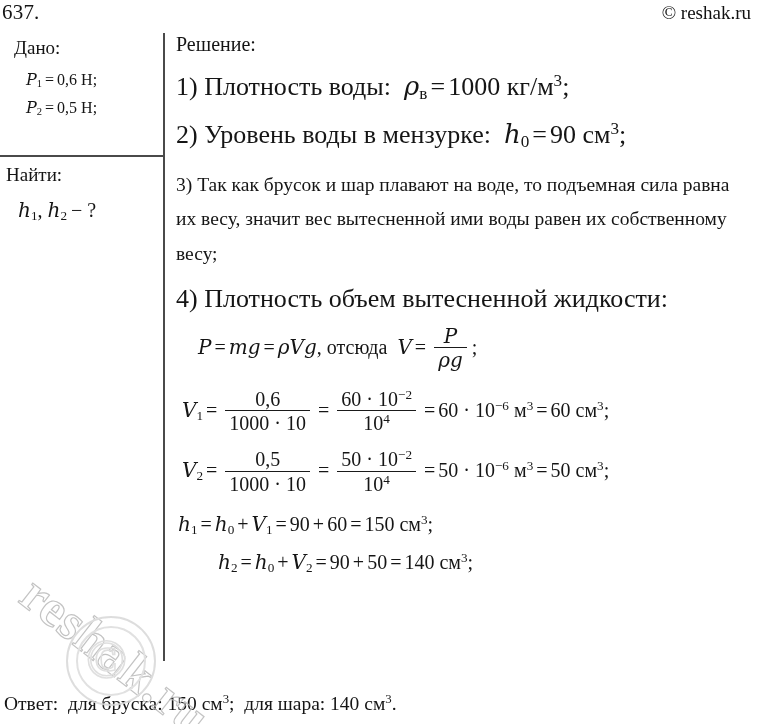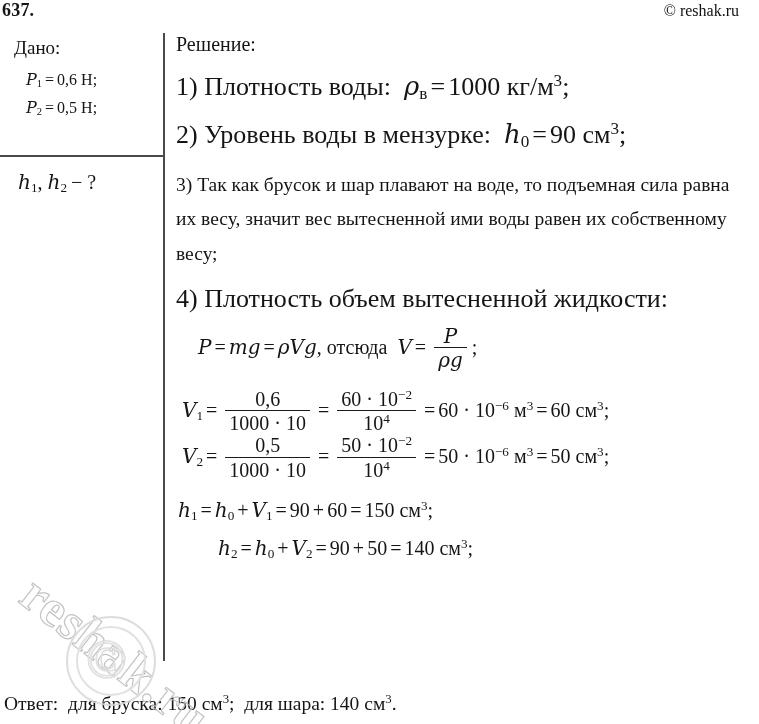--- a/index.html
+++ b/index.html
@@ -14,29 +14,29 @@
     overflow: hidden;
     font-family: "Liberation Serif", "DejaVu Serif", serif;
     color: #151515;
   }
 
   
   #problem-number {
     position: absolute;
     left: 2px;
     top: 0px;
-    font-weight: bold;
-    font-size: 18px;
+    font-weight: normal;
+    font-size: 21px;
     letter-spacing: 0.2px;
   }
   #copyright-mark {
     position: absolute;
-    right: 20px;
+    right: 8px;
     top: 2px;
-    font-size: 16px;
+    font-size: 19px;
     color: #101010;
     white-space: nowrap;
     font-family: Liberation Serif, serif;
   }
 
   
   #vertical-divider {
     position: absolute;
     left: 163px;
     top: 33px;
@@ -224,20 +224,21 @@
   <div class="given-line math">
     <span class="var">P</span><sub>1</sub><span class="op">=</span><span>0,6</span>&nbsp;<span>Н</span><span>;</span>
   </div>
 
   <div class="given-line math">
     <span class="var">P</span><sub>2</sub><span class="op">=</span><span>0,5</span>&nbsp;<span>Н</span><span>;</span>
   </div>
 </div>
 
 <div id="find-column">
+  <div class="col-label">Найти:</div>
   <div class="find-line math">
     <span class="var">h</span><sub>1</sub>,&nbsp;<span class="var">h</span><sub>2</sub><span style="padding-left:4px">− ?</span>
   </div>
 </div>
 
 <div id="solution-column">
 
   <div class="sol-head">Решение:</div>
 
   <div class="sol-line gap-s">
@@ -263,21 +264,21 @@
 
   <div class="sol-line" style="margin-bottom:14px;">
     <span>4)</span>
     <span>Плотность объем вытесненной жидкости:</span>
   </div>
 
   <div class="formula-row math" id="formula-general" style="margin-bottom:16px;">
     <span class="var">P</span><span class="op">=</span><span class="var">mg</span><span class="op">=</span><span class="var">ρVg</span><span>, отсюда</span>&nbsp;&nbsp;<span class="var">V</span><span class="op">=</span><span class="frac"><span class="num var">P</span><span class="den var">ρg</span></span><span>;</span>
   </div>
 
-  <div class="formula-row math" id="formula-v1" style="">
+  <div class="formula-row math" id="formula-v1" style="margin-bottom:14px;">
     <span class="var">V</span><sub>1</sub><span class="op">=</span><span class="frac"><span class="num">0,6</span><span class="den">1000 · 10</span></span><span class="op">=</span><span class="frac"><span class="num"><span>60 · 10</span><sup>−2</sup></span><span class="den"><span>10</span><sup>4</sup></span></span><span class="op">=</span><span>60 · 10</span><sup>−6</sup>&nbsp;<span>м</span><sup>3</sup><span class="op">=</span><span>60</span>&nbsp;<span>см</span><sup>3</sup><span>;</span>
   </div>
 
   <div class="formula-row math" id="formula-v2" style="margin-bottom:16px;">
     <span class="var">V</span><sub>2</sub><span class="op">=</span><span class="frac"><span class="num">0,5</span><span class="den">1000 · 10</span></span><span class="op">=</span><span class="frac"><span class="num"><span>50 · 10</span><sup>−2</sup></span><span class="den"><span>10</span><sup>4</sup></span></span><span class="op">=</span><span>50 · 10</span><sup>−6</sup>&nbsp;<span>м</span><sup>3</sup><span class="op">=</span><span>50</span>&nbsp;<span>см</span><sup>3</sup><span>;</span>
   </div>
 
 
   <div class="formula-row math" style="margin-bottom:12px; padding-left:2px;">
     <span class="var">h</span><sub>1</sub><span class="op">=</span><span class="var">h</span><sub>0</sub><span class="op">+</span><span class="var">V</span><sub>1</sub><span class="op">=</span><span>90</span><span class="op">+</span><span>60</span><span class="op">=</span><span>150</span>&nbsp;<span>см</span><sup>3</sup><span>;</span>

